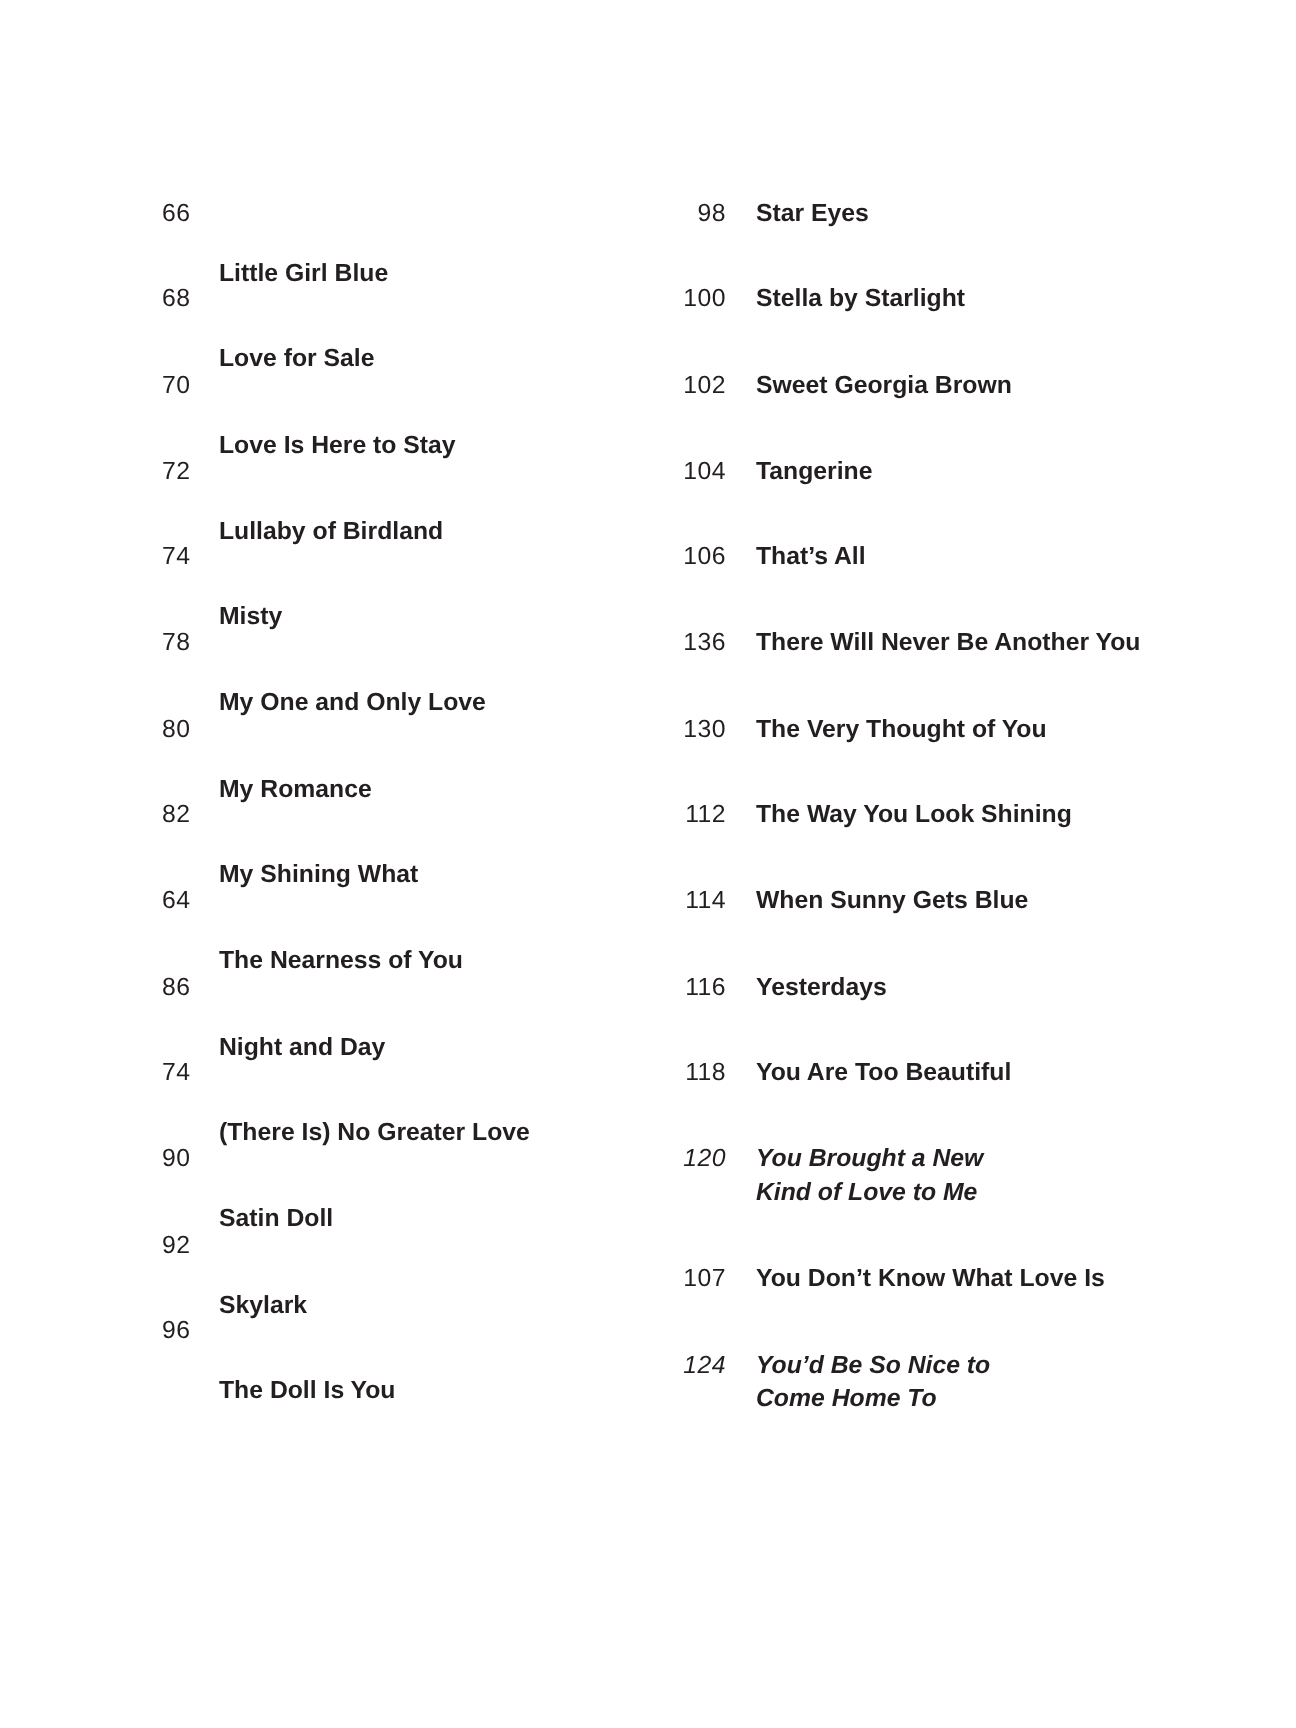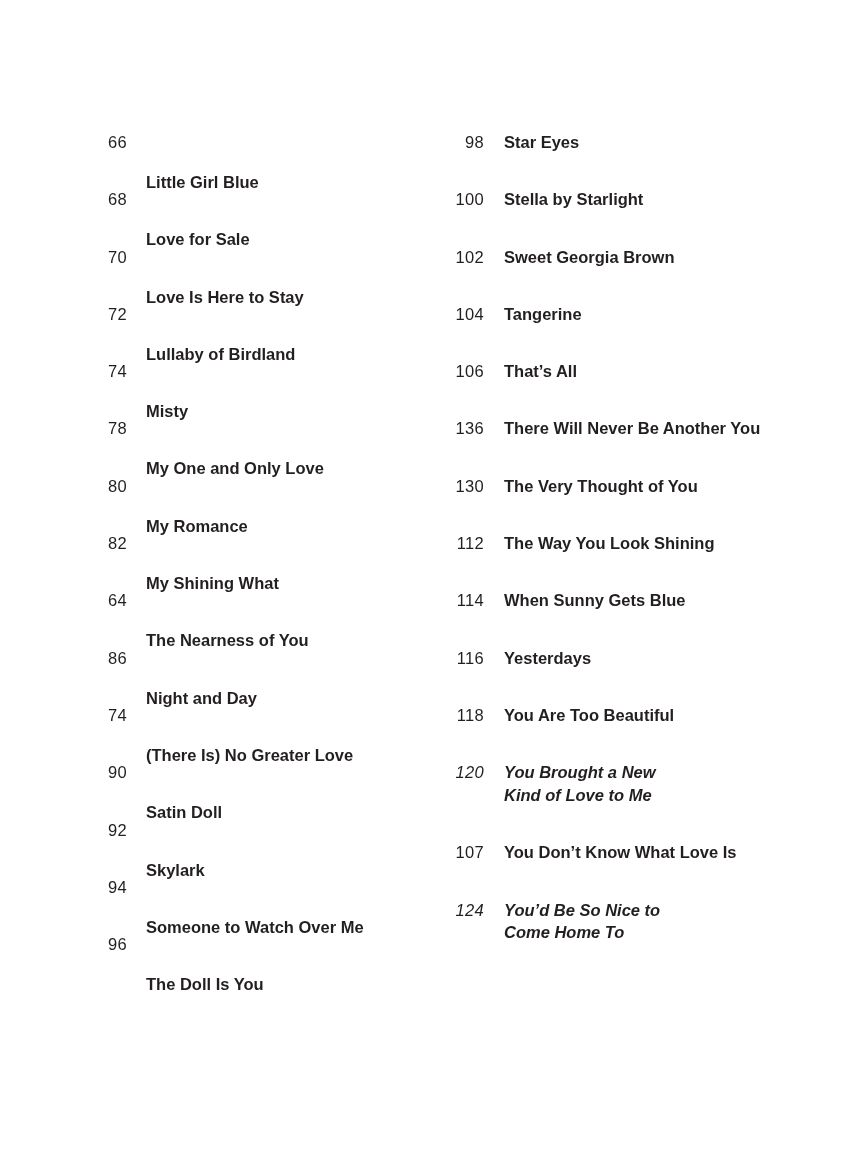--- a/index.html
+++ b/index.html
@@ -118,24 +118,20 @@
       </div>
     <div class="toc-entry">
         <span class="page-num">90</span>
         <span class="title">Satin Doll</span>
       </div>
     <div class="toc-entry">
         <span class="page-num">92</span>
         <span class="title">Skylark</span>
       </div>
     <div class="toc-entry">
-        <span class="page-num">94</span>
-        <span class="title">Someone to Watch Over Me</span>
-      </div>
-    <div class="toc-entry">
         <span class="page-num">96</span>
         <span class="title">The Doll Is You</span>
       </div>
   </div>
 
   <div class="toc-column right">
     <div class="toc-entry">
         <span class="page-num">98</span>
         <span class="title">Star Eyes</span>
       </div>

